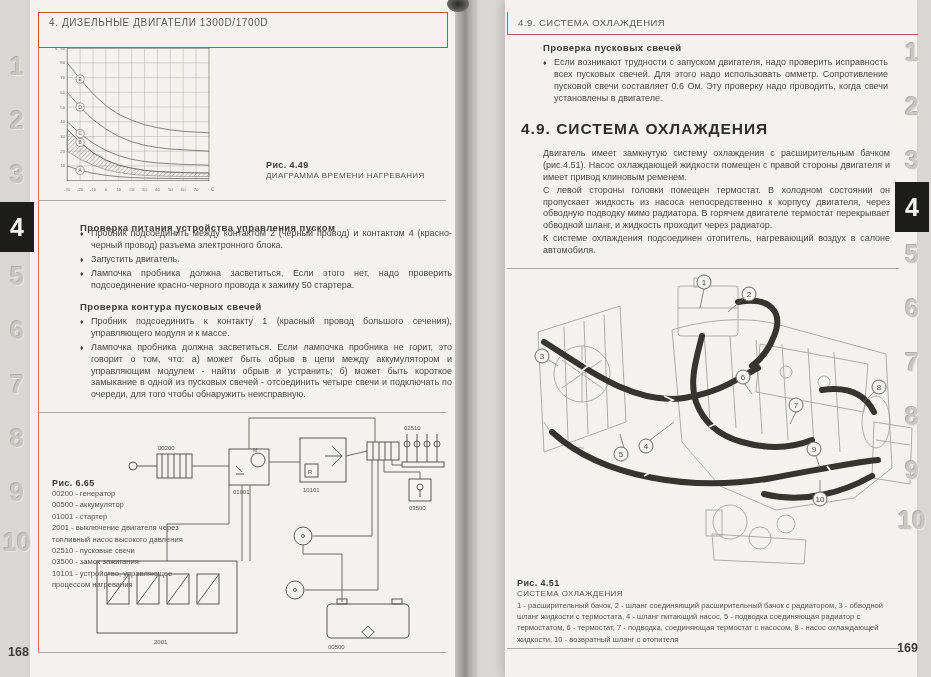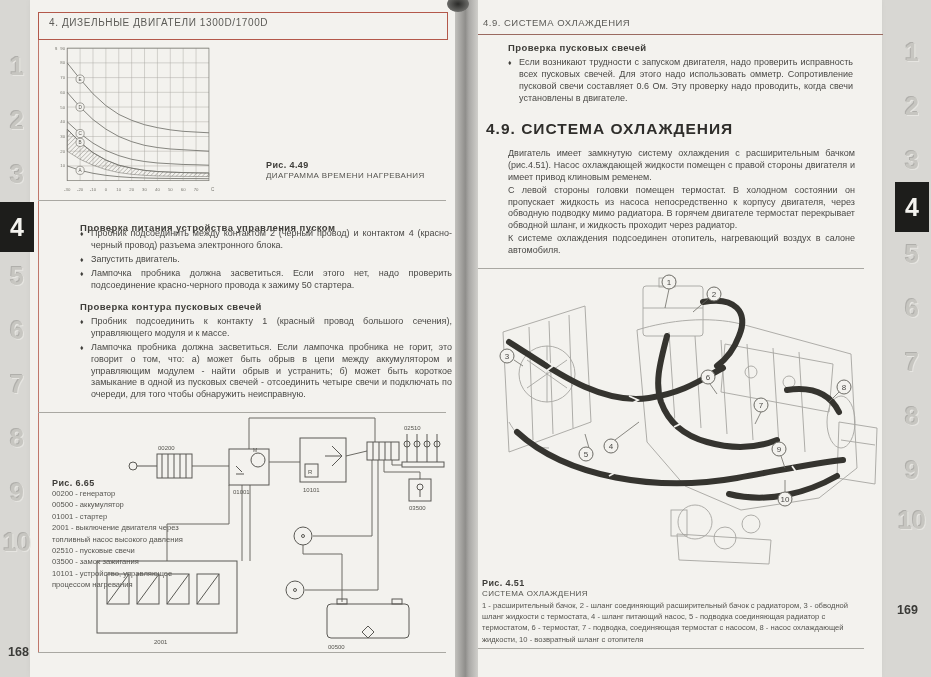--- a/index.html
+++ b/index.html
@@ -1,26 +1,26 @@
 <!DOCTYPE html>
 <html><head>
 <meta charset="utf-8">
 <style>
   html,body{margin:0;padding:0;background:#c9c8c4;}
   .scan{position:relative;width:931px;height:677px;background:#d8d7d3;overflow:hidden;
         font-family:"Liberation Sans",sans-serif;color:#4a4946;}
   .page{position:absolute;top:0;height:677px;background:#f3f2ee;}
   .page-left{left:30px;width:425px;box-shadow:6px 0 10px rgba(0,0,0,.18);}
-  .page-right{left:470px;width:412px;box-shadow:-4px 0 8px rgba(0,0,0,.12);}
+  .page-right{left:505px;width:412px;box-shadow:-4px 0 8px rgba(0,0,0,.12);}
   .spine{position:absolute;left:455px;top:0;width:23px;height:677px;
          background:linear-gradient(90deg,#c2c1bd,#8f8e8b 45%,#a9a8a5 60%,#d0cfcb);}
   .spine-blob{position:absolute;left:447px;top:-4px;width:22px;height:16px;border-radius:50%;
               background:radial-gradient(#2a2a28,#6b6b68 70%,transparent 75%);}
   .abs{position:absolute;}
-  .hdr-box{border:1px solid #b3584a;padding:4px 10px 11px;font-size:10px;letter-spacing:.6px;color:#5c5b57;}
+  .hdr-box{border:1px solid #b3584a;padding:4px 10px 19px;font-size:10px;letter-spacing:.6px;color:#5c5b57;}
   .hdr-right{border-bottom:1px solid #9a6a60;border-left:1px solid #9a6a60;
              padding:5px 10px 6px;font-size:9.5px;letter-spacing:.5px;color:#5c5b57;}
   .rule{border-top:1px solid #a9a8a2;height:0;}
   .rule-red{border-left:1px solid rgba(179,88,74,.8);width:0;}
   .sec-title{font-weight:bold;font-size:9.5px;letter-spacing:.4px;color:#3f3e3a;}
   .body-text{font-size:9px;line-height:1.32;text-align:justify;color:#4a4946;}
   .bullet{display:flex;margin-bottom:2px;}
   .bullet .bdia{flex:0 0 11px;font-size:7px;padding-top:1px;color:#3f3e3a;}
   .figlabel{font-weight:bold;font-size:9px;color:#3f3e3a;letter-spacing:.4px;}
   .figcap{font-size:8px;letter-spacing:.4px;color:#55544f;line-height:1.45;}
@@ -392,21 +392,21 @@
       <div class="leg-line">1 - расширительный бачок, 2 - шланг соединяющий расширительный бачок с радиатором, 3 - обводной шланг жидкости с термостата, 4 - шланг питающий насос, 5 - подводка соединяющая радиатор с термостатом, 6 - термостат, 7 - подводка, соединяющая термостат с насосом, 8 - насос охлаждающей жидкости, 10 - возвратный шланг с отопителя</div>
     </div>
 
     <div class="abs rule" style="left:2px;top:648px;width:392px;"></div>
   </div>
 
   <div class="spine"></div>
   <div class="spine-blob"></div>
 
   <div class="abs pagenum" style="left:8px;top:645px;">168</div>
-  <div class="abs pagenum" style="left:897px;top:603px;">169</div>
+  <div class="abs pagenum" style="left:897px;top:641px;">169</div>
 
   <div class="tab-col" style="left:0;">
     <div class="tab-num" style="top:52px;">1</div>
     <div class="tab-num" style="top:106px;">2</div>
     <div class="tab-num" style="top:160px;">3</div>
     <div class="tab-active" style="top:202px;">4</div>
     <div class="tab-num" style="top:262px;">5</div>
     <div class="tab-num" style="top:316px;">6</div>
     <div class="tab-num" style="top:370px;">7</div>
     <div class="tab-num" style="top:424px;">8</div>

